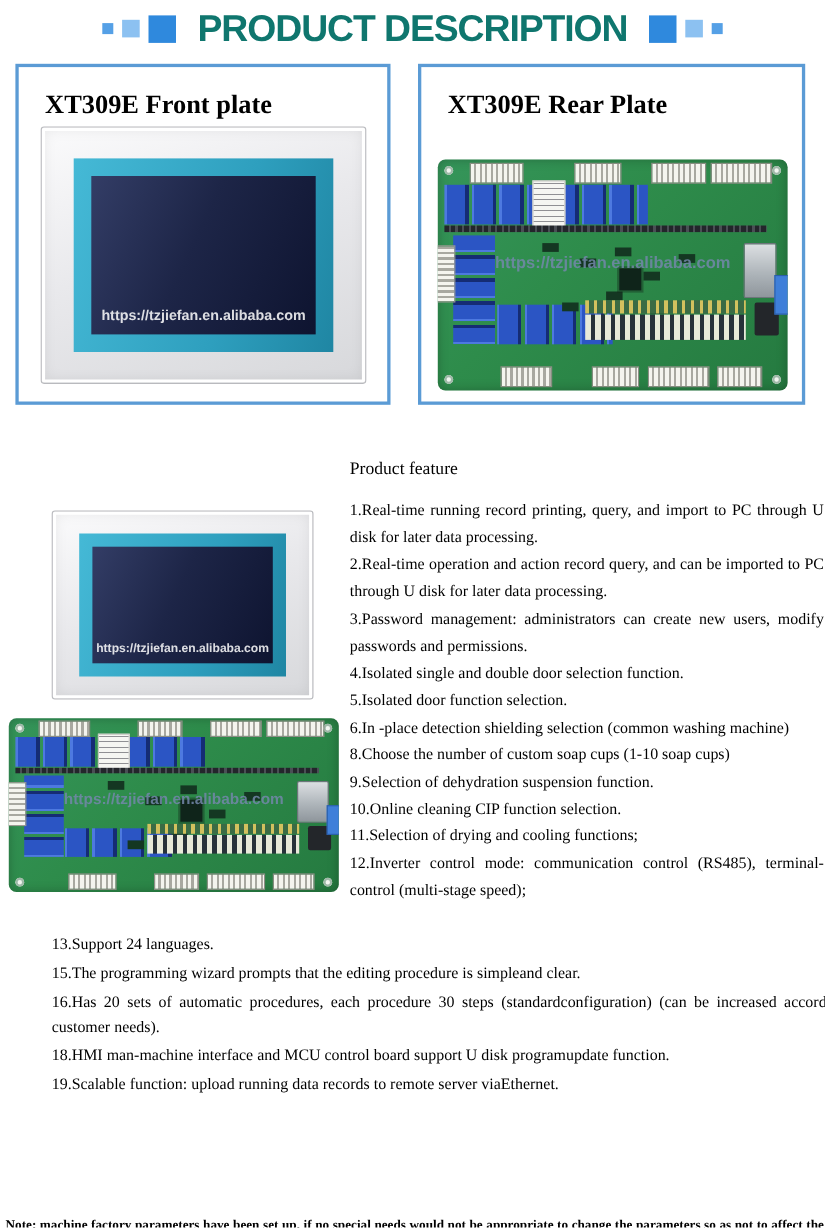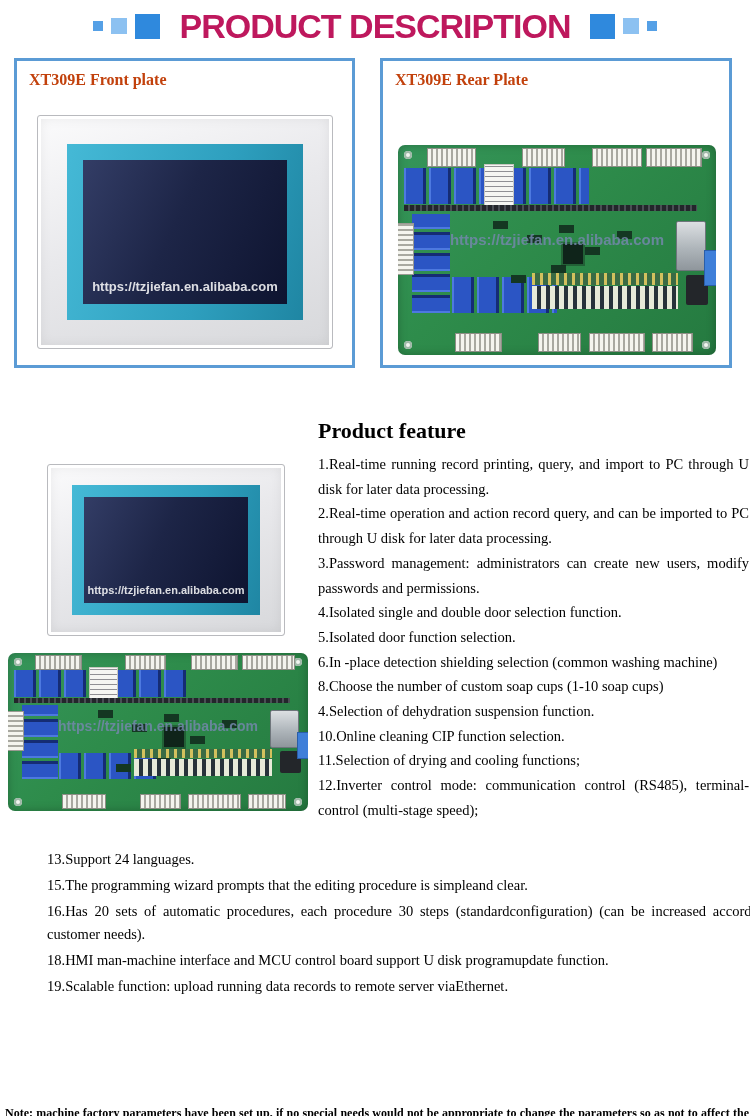--- a/index.html
+++ b/index.html
@@ -9,29 +9,29 @@
   }
   
   .hdr{position:absolute;left:0;top:4px;width:100%;height:44px;
        display:flex;align-items:center;justify-content:center;}
   .sq{display:inline-block;margin:0 4px;}
   .sq.s{width:10px;height:10px;background:#55a0e6;}
   .sq.m{width:16px;height:16px;background:#8cc1f1;}
   .sq.l{width:25px;height:25px;background:#2f89dd;}
   .hdr-title{
     margin:0 16px;font-family:"Liberation Sans", sans-serif;
-    font-size:34px;font-weight:800;letter-spacing:-1px;color:#be185d;white-space:nowrap;
+    font-size:34px;font-weight:800;letter-spacing:-1px;color:#0f766e;white-space:nowrap;
   }
   
   .pbox{position:absolute;top:58px;height:304px;border:3px solid #5b9bd5;background:#fff;}
   .box-front{left:14px;width:335px;}
   .box-rear{left:380px;width:346px;}
   .pbox-title{
-    position:absolute;left:12px;top:10px;margin:0;
-    font-size:16px;font-weight:bold;color:#c2410c;font-family:"Liberation Serif", serif;
+    position:absolute;left:12px;top:10px;margin:12px;
+    font-size:24px;font-weight:bold;color:#000000;font-family:"Liberation Serif", serif;
   }
   
   .hmi{
     background:linear-gradient(160deg,#fbfbfc 0%,#e9e9ec 45%,#d7d8db 100%);
     border:1px solid #b9babe;border-radius:3px;
     box-shadow:inset 0 0 0 3px #ffffff, inset 0 0 14px rgba(0,0,0,.10);
     display:flex;align-items:center;justify-content:center;position:absolute;
   }
   .hmi-1{left:20px;top:54px;width:294px;height:232px;}
   .hmi-2{left:47px;top:464px;width:236px;height:170px;}
@@ -89,21 +89,21 @@
   .sideconn{right:-0.5%;top:50%;width:3.5%;height:16%;background:#3f7fd9;border:1px solid #2a5ea8;}
   .bconn{bottom:1.5%;height:8%;border:1px solid #8e8e86;
     background:repeating-linear-gradient(90deg,#f4f4ee 0 3px,#a8a8a0 3px 5px);}
   .bc1{left:18%;width:14%;} .bc2{left:44%;width:13%;} .bc3{left:60%;width:17%;} .bc4{left:80%;width:12%;}
   .wm-pcb{top:41%;left:0;color:rgba(115,135,170,.85);font-size:15px;
     font-family:"Liberation Sans", sans-serif;}
   .pcb-2 .wm-pcb{font-size:14px;}
   
   .feat-heading{
     position:absolute;left:318px;top:418px;margin:0;
-    font-size:22px;font-weight:bold;color:#000;
+    font-size:16px;font-weight:normal;color:#000;
   }
   .feat-col{position:absolute;left:318px;top:452px;width:431px;
     font-size:14.5px;line-height:24.7px;text-align:justify;}
   .feat-col p{margin:0;}
   .feat-full{position:absolute;left:5px;top:848px;width:741px;
     font-size:14.5px;line-height:23px;text-align:justify;margin-left:42px;}
   .feat-full p{margin:0 0 3px;}
   .note{
     position:absolute;left:5px;top:1100px;width:744px;margin:0;
     font-size:12px;font-weight:bold;line-height:26px;text-align:justify;
@@ -171,21 +171,21 @@
 
   <h2 class="feat-heading">Product feature</h2>
   <div class="feat-col">
     <p>1.Real-time running record printing, query, and import to PC through U disk for later data processing.</p>
     <p>2.Real-time operation and action record query, and can be imported to PC through U disk for later data processing.</p>
     <p>3.Password management: administrators can create new users, modify passwords and permissions.</p>
     <p>4.Isolated single and double door selection function.</p>
     <p>5.Isolated door function selection.</p>
     <p>6.In -place detection shielding selection (common washing machine)</p>
     <p>8.Choose the number of custom soap cups (1-10 soap cups)</p>
-    <p>4.Selection of dehydration suspension function.</p>
+    <p>9.Selection of dehydration suspension function.</p>
     <p>10.Online cleaning CIP function selection.</p>
     <p>11.Selection of drying and cooling functions;</p>
     <p>12.Inverter control mode: communication control (RS485), terminal-control (multi-stage speed);</p>
   </div>
 
   <div class="hmi hmi-2">
     <div class="hmi-bezel">
       <div class="hmi-screen">
         <div class="wm wm-light">https://tzjiefan.en.alibaba.com</div>
       </div>

